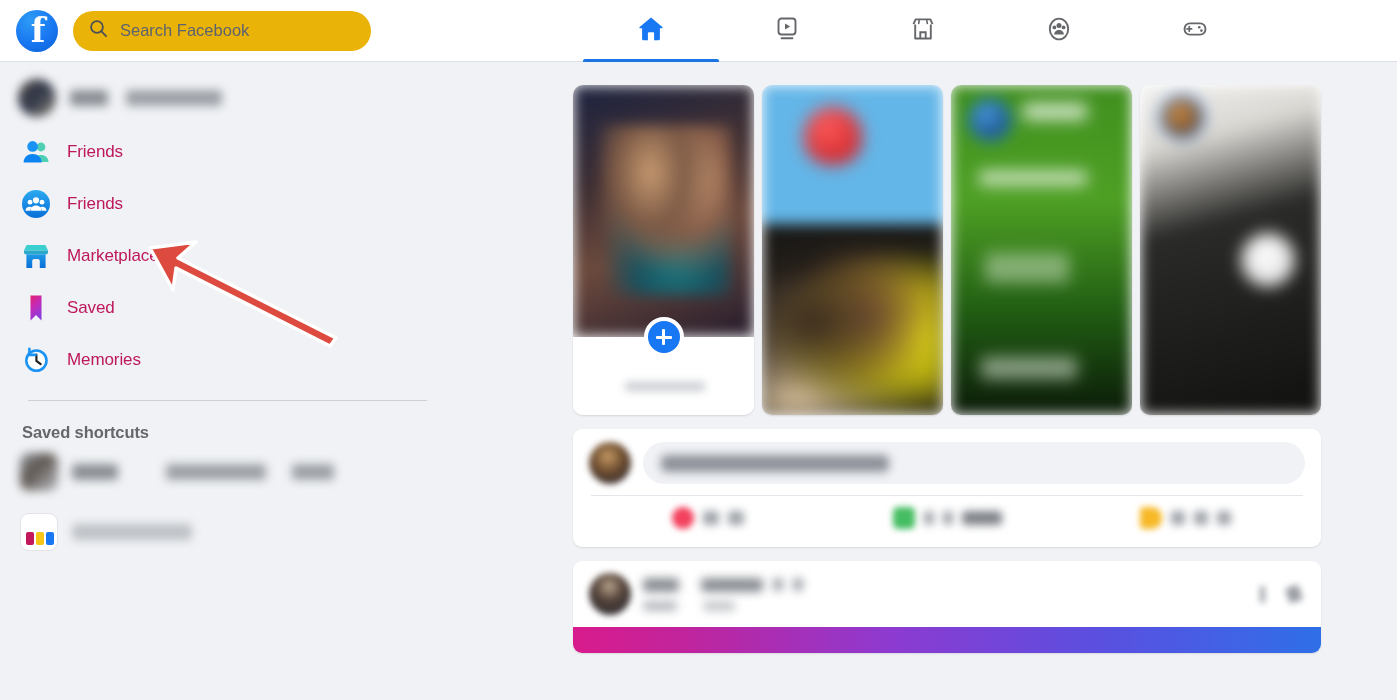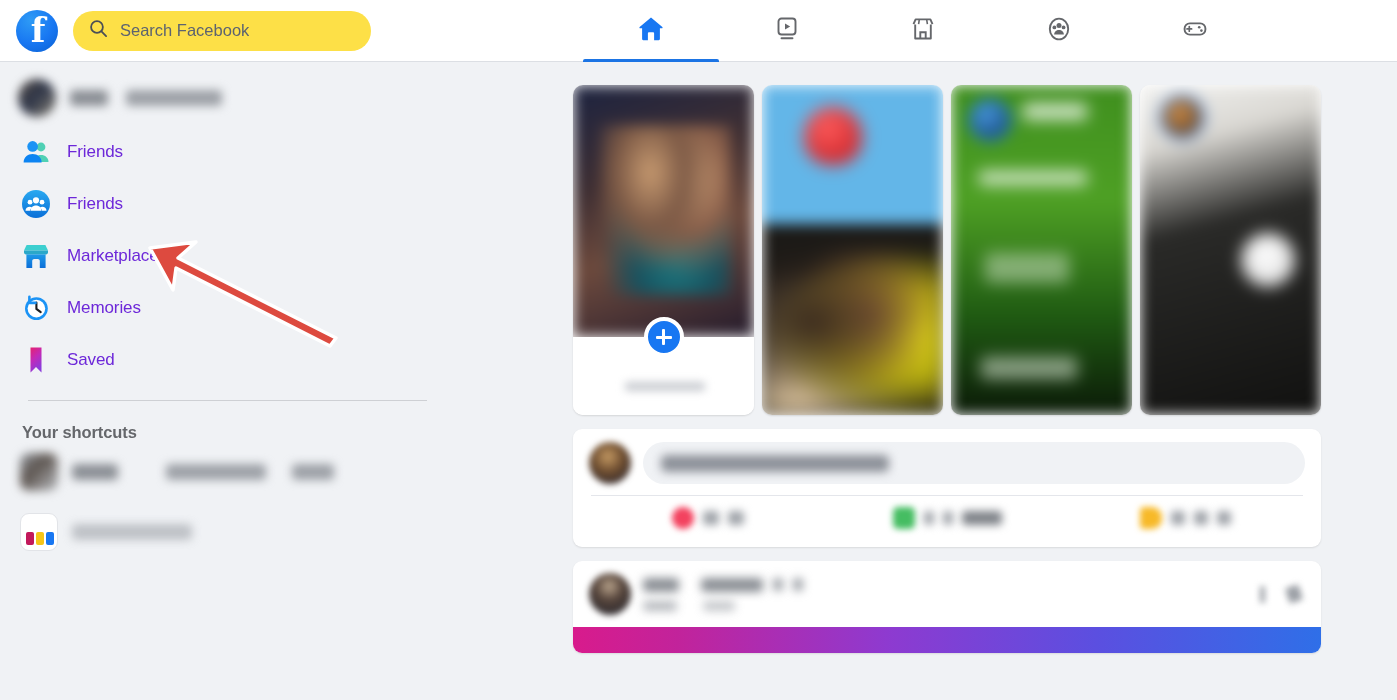--- a/index.html
+++ b/index.html
@@ -30,21 +30,21 @@
     transform: translateY(-52%);
     text-align: center;
     font-family: "DejaVu Serif", serif;
     font-weight: bold; font-size: 34px; color: #fff;
     line-height: 1; letter-spacing: 0;
     padding-left: 2px;
   }
   .search-pill {
     margin-left: 15px;
     width: 298px; height: 40px; border-radius: 21px;
-    background: #fde047;
+    background: #eab308;
     display: flex; align-items: center; padding: 0 12px 0 16px;
     cursor: text;
   }
   .search-pill svg { flex: 0 0 auto; }
   .search-text {
     margin-left: 12px; font-size: 16.5px; color: #5c6370;
     white-space: nowrap; overflow: hidden;
   }
 
   .hdr-nav {
@@ -77,21 +77,21 @@
   .side-item {
     height: 52px; display: flex; align-items: center;
     padding-left: 10px; border-radius: 8px; cursor: pointer;
   }
   .side-ico {
     width: 36px; height: 36px; flex: 0 0 auto;
     display: flex; align-items: center; justify-content: center;
     margin-right: 13px;
   }
   .side-label {
-    font-size: 17px; color: #6d28d9; font-weight: 400;
+    font-size: 17px; color: #be185d; font-weight: 400;
     letter-spacing: -0.1px;
   }
 
   
   .blur-row { height: 56px; display: flex; align-items: center; padding-left: 10px; }
   .blur-av {
     width: 38px; height: 38px; border-radius: 50%;
     background: linear-gradient(135deg,#5c5248 0%,#2e3548 45%,#8a8578 100%);
     filter: blur(5px); flex: 0 0 auto; margin-right: 14px;
   }
@@ -380,49 +380,49 @@
           </defs>
           <path d="M12.2 28v-7.2c0-1.1.9-1.9 2-1.9h3.6c1.1 0 2 .8 2 1.9V28z" fill="#f0f2f5"></path>
         </svg>
       </span>
       <span class="side-label">Marketplace</span>
     </div>
 
     <div class="side-item">
       <span class="side-ico">
         <svg width="32" height="32" viewBox="0 0 32 32">
-          <circle cx="16.4" cy="16.6" r="11.4" fill="#1b93f5"></circle>
-          <circle cx="16.4" cy="16.6" r="8.8" fill="#fff"></circle>
-          <path d="M16.4 10.6v6.3l4.3 3.3" fill="none" stroke="#1c1e21" stroke-width="2.1" stroke-linecap="round"></path>
-          <path d="M9.4 4.8v6.1h6.1" fill="none" stroke="#1b93f5" stroke-width="2.6" stroke-linecap="round" stroke-linejoin="round"></path>
-        </svg>
-      </span>
-      <span class="side-label">Memories</span>
-    </div>
-
-    <div class="side-item">
-      <span class="side-ico">
-        <svg width="32" height="32" viewBox="0 0 32 32">
           <path d="M10.5 3.5h11v25l-5.5-5.4-5.5 5.4z" fill="url(#gSav)"></path>
           <defs>
             <linearGradient id="gSav" x1="0" y1="0" x2="0.4" y2="1">
               <stop offset="0" stop-color="#e5226f"></stop>
               <stop offset="0.5" stop-color="#c22ab8"></stop>
               <stop offset="1" stop-color="#8b3bdb"></stop>
             </linearGradient>
           </defs>
         </svg>
       </span>
       <span class="side-label">Saved</span>
     </div>
 
+    <div class="side-item">
+      <span class="side-ico">
+        <svg width="32" height="32" viewBox="0 0 32 32">
+          <circle cx="16.4" cy="16.6" r="11.4" fill="#1b93f5"></circle>
+          <circle cx="16.4" cy="16.6" r="8.8" fill="#fff"></circle>
+          <path d="M16.4 10.6v6.3l4.3 3.3" fill="none" stroke="#1c1e21" stroke-width="2.1" stroke-linecap="round"></path>
+          <path d="M9.4 4.8v6.1h6.1" fill="none" stroke="#1b93f5" stroke-width="2.6" stroke-linecap="round" stroke-linejoin="round"></path>
+        </svg>
+      </span>
+      <span class="side-label">Memories</span>
+    </div>
+
 
     <div class="divider"></div>
 
-    <div class="shortcuts-title">Your shortcuts</div>
+    <div class="shortcuts-title">Saved shortcuts</div>
 
     <div class="shortcut-row">
       <div class="sc-thumb a"></div>
       <div class="blur-bar" style="width:46px"></div>
       <div class="blur-bar sm" style="width:100px;margin-left:48px"></div>
       <div class="blur-bar sm" style="width:42px;margin-left:26px"></div>
     </div>
 
     <div class="shortcut-row">
       <div class="sc-thumb b">

